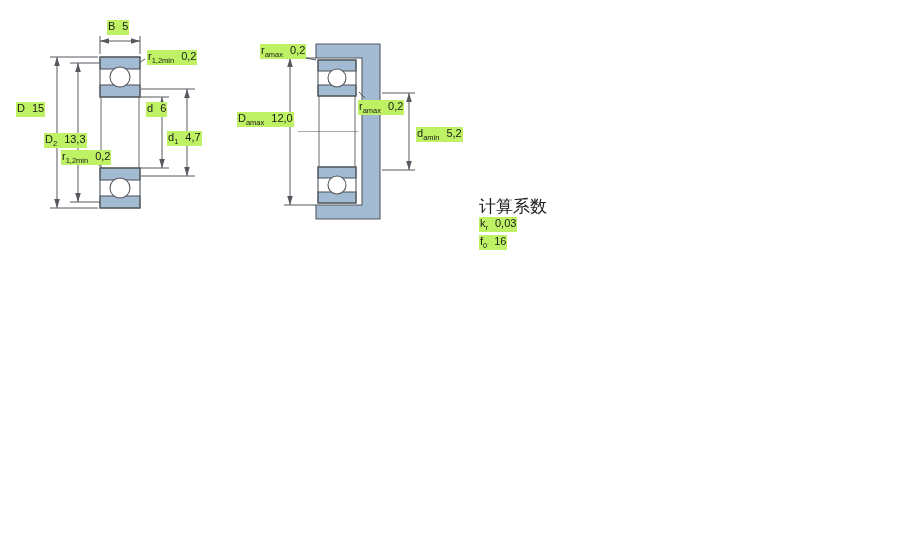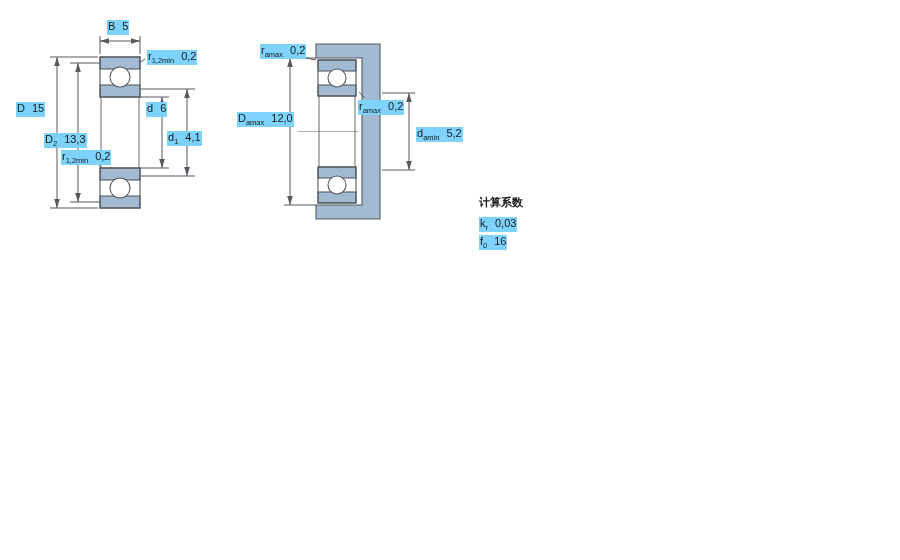--- a/index.html
+++ b/index.html
@@ -16,27 +16,27 @@
   .ball      { fill: #ffffff; stroke: var(--line, #55595e); stroke-width: 1.1; }
   .outline   { fill: none; stroke: var(--line, #55595e); stroke-width: 1.1; }
   .dimline   { stroke: var(--line, #55595e); stroke-width: 1; fill: none; }
   .thin      { stroke: var(--line, #55595e); stroke-width: 0.9; }
   .centerline{ stroke: #8f9398; stroke-width: 0.8; }
   .arrowhead { fill: var(--line, #55595e); }
 
   
   .dim {
     position: absolute; font-size: 11px; line-height: 13px; white-space: nowrap;
-    background: #7dd3fc; padding: 0 1px; color: var(--text, #1a1a1a);
+    background: #bef264; padding: 0 1px; color: var(--text, #1a1a1a);
   }
   .dim sub { font-size: 7.5px; line-height: 1; }
   .dim .val { margin-left: 7px; }
 
   .factors-title {
-    position: absolute; font-size: 11px; font-weight: bold;
+    position: absolute; font-size: 17px; font-weight: normal;
     white-space: nowrap; color: var(--text, #1a1a1a);
   }
 </style>
 </head>
 <body>
 
 <div class="page">
 
   <svg class="drawing" width="900" height="560" viewBox="0 0 900 560">
     <defs>
@@ -145,21 +145,21 @@
   <span class="dim" style="left:16px; top:102px"><span>D</span><sub></sub><span class="val">15</span></span>
 
   <span class="dim" style="left:44px; top:133px"><span>D</span><sub>2</sub><span class="val">13,3</span></span>
 
   <span class="dim" style="left:147px; top:50px"><span>r</span><sub>1,2min</sub><span class="val">0,2</span></span>
 
   <span class="dim" style="left:61px; top:150px"><span>r</span><sub>1,2min</sub><span class="val">0,2</span></span>
 
   <span class="dim" style="left:146px; top:102px"><span>d</span><sub></sub><span class="val">6</span></span>
 
-  <span class="dim" style="left:167px; top:131px"><span>d</span><sub>1</sub><span class="val">4,1</span></span>
+  <span class="dim" style="left:167px; top:131px"><span>d</span><sub>1</sub><span class="val">4,7</span></span>
 
   <span class="dim" style="left:260px; top:44px"><span>r</span><sub>amax</sub><span class="val">0,2</span></span>
 
   <span class="dim" style="left:237px; top:112px"><span>D</span><sub>amax</sub><span class="val">12,0</span></span>
 
   <span class="dim" style="left:358px; top:100px"><span>r</span><sub>amax</sub><span class="val">0,2</span></span>
 
   <span class="dim" style="left:416px; top:127px"><span>d</span><sub>amin</sub><span class="val">5,2</span></span>
 
   <span class="factors-title" style="left:479px; top:195px">计算系数</span>

